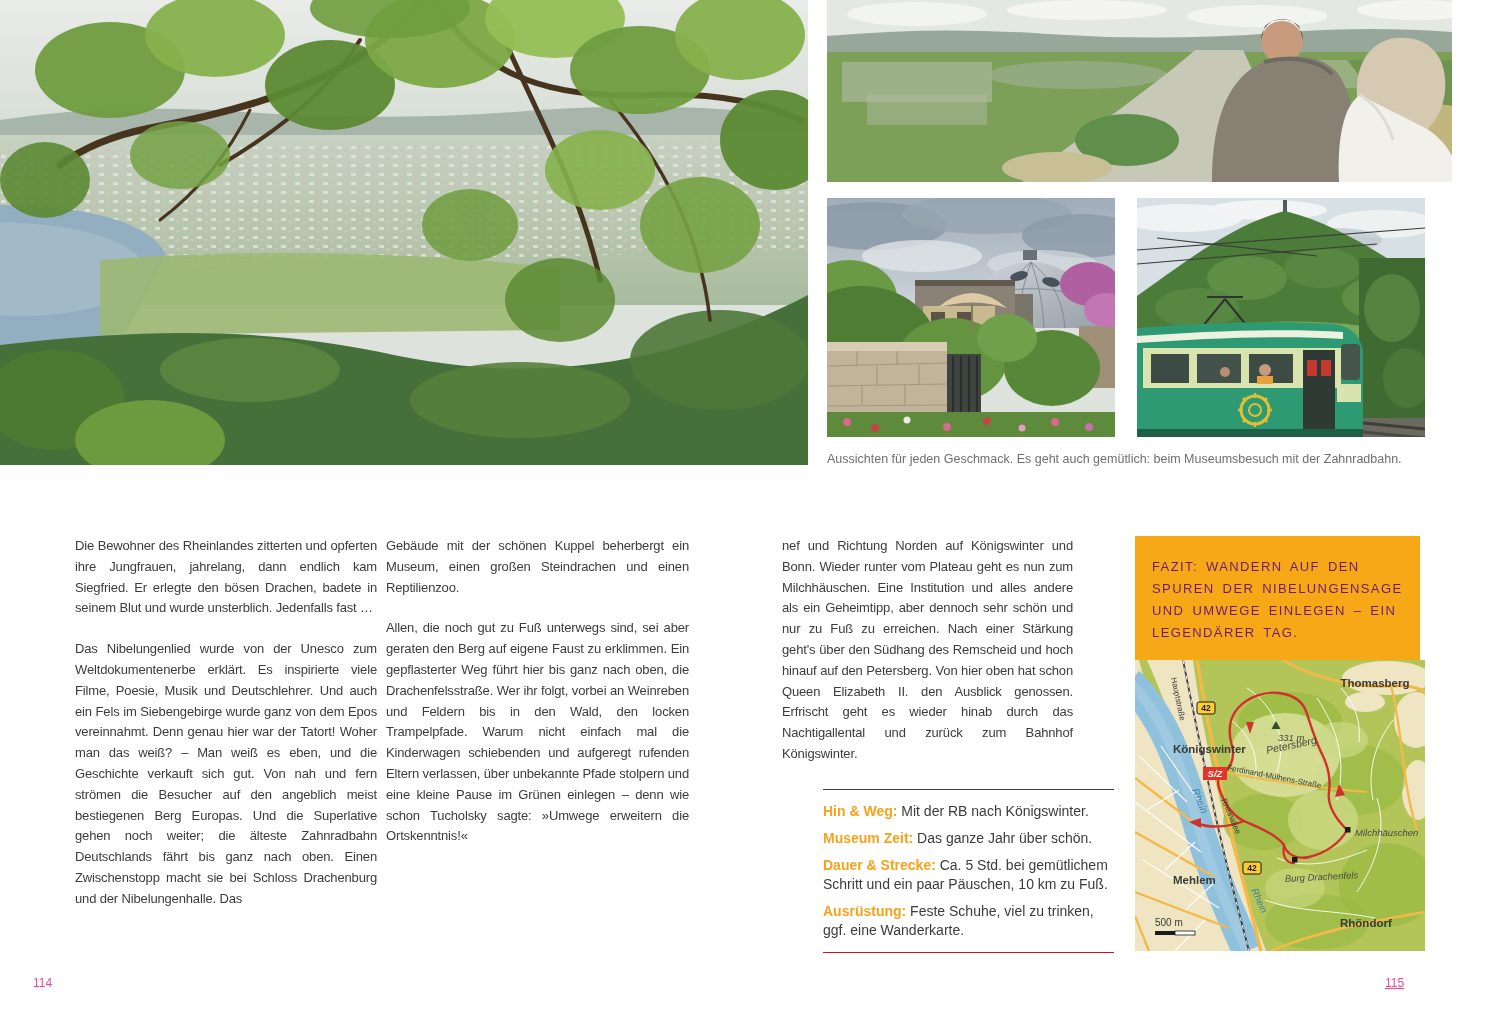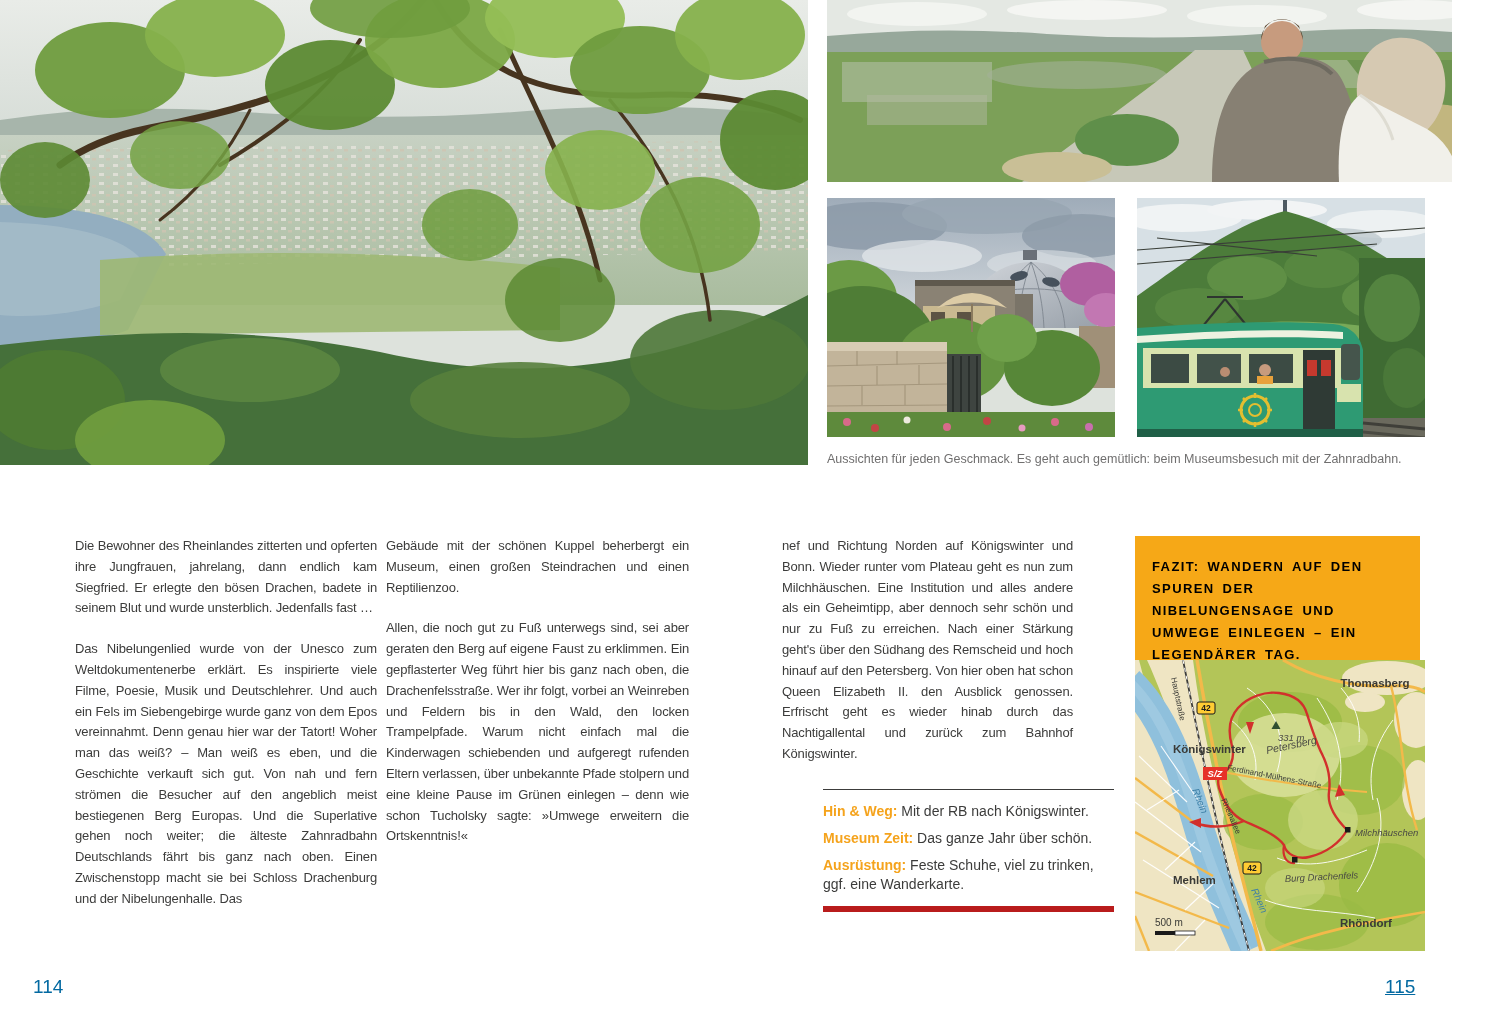--- a/index.html
+++ b/index.html
@@ -11,30 +11,30 @@
   #photo-couple{left:827px;top:0;width:645px;height:182px;}
   #photo-dome{left:827px;top:198px;width:288px;height:239px;}
   #photo-train{left:1137px;top:198px;width:288px;height:239px;}
   .caption{position:absolute;left:827px;top:452px;width:645px;font-size:12.5px;color:#706F6F;letter-spacing:0;}
   .col{position:absolute;top:536px;font-size:13px;line-height:20.8px;text-align:justify;letter-spacing:-0.15px;}
   .col p{margin:0 0 20px 0;}
   .col p:last-child{margin-bottom:0;}
   #col1{left:75px;width:302px;}
   #col2{left:386px;width:303px;}
   #col3{left:782px;width:291px;}
-  .infobox{position:absolute;left:823px;top:789px;width:291px;border-top:1px solid #3C3C3B;border-bottom:6px solid #b91c1c;
+  .infobox{position:absolute;left:823px;top:789px;width:291px;border-top:1px solid #3C3C3B;border-bottom:1px solid #b91c1c;
            padding:12px 0 10px 0;font-size:14px;line-height:19px;}
   .info-item{margin:0 0 8px 0;text-align:left;}
   .info-item:last-child{margin-bottom:2px;}
   .info-label{color:#F5A31C;font-weight:bold;}
-  .fazit{position:absolute;left:1135px;top:536px;width:285px;box-sizing:border-box;background:#F6A817;color:#000000;
-         padding:20px 17px 16px 17px;font-size:13px;font-weight:bold;letter-spacing:1.4px;word-spacing:3px;line-height:22px;}
+  .fazit{position:absolute;left:1135px;top:536px;width:285px;box-sizing:border-box;background:#F6A817;color:#701a75;
+         padding:20px 17px 16px 17px;font-size:13px;font-weight:normal;letter-spacing:1.4px;word-spacing:3px;line-height:22px;}
   .map{position:absolute;left:1135px;top:660px;width:290px;height:291px;}
   .map svg{display:block;width:100%;height:100%;}
-  .pagenum{position:absolute;top:976px;font-size:19px;color:#0369a1;}
+  .pagenum{position:absolute;top:976px;font-size:12px;color:#ec4899;}
   #pagenum-left{left:33px;}
   #pagenum-right{left:1385px;text-decoration:underline;}
   
   .m-town{font-family:"Liberation Sans",sans-serif;font-weight:bold;font-size:11.5px;fill:#3A3A36;}
   .m-poi{font-family:"Liberation Sans",sans-serif;font-style:italic;font-size:9.5px;fill:#4A4A44;}
   .m-street{font-family:"Liberation Sans",sans-serif;font-size:8px;fill:#3A3A36;}
   .m-river{font-family:"Liberation Sans",sans-serif;font-style:italic;font-size:10px;fill:#3D7FA6;}
   .m-badge{font-family:"Liberation Sans",sans-serif;font-weight:bold;font-size:8.5px;fill:#1A1A1A;}
   .m-sz{font-family:"Liberation Sans",sans-serif;font-weight:bold;font-style:italic;font-size:9.5px;fill:#ffffff;}
   .m-scale{font-family:"Liberation Sans",sans-serif;font-size:10px;fill:#3A3A36;}
@@ -320,20 +320,21 @@
     <p>Gebäude mit der schönen Kuppel beherbergt ein Museum, einen großen Steindrachen und einen Reptilienzoo.</p>
     <p>Allen, die noch gut zu Fuß unterwegs sind, sei aber geraten den Berg auf eigene Faust zu erklimmen. Ein gepflasterter Weg führt hier bis ganz nach oben, die Drachenfelsstraße. Wer ihr folgt, vorbei an Weinreben und Feldern bis in den Wald, den locken Trampelpfade. Warum nicht einfach mal die Kinderwagen schiebenden und aufgeregt rufenden Eltern verlassen, über unbekannte Pfade stolpern und eine kleine Pause im Grünen einlegen – denn wie schon Tucholsky sagte: »Umwege erweitern die Ortskenntnis!«</p>
   </div>
   <div class="col" id="col3">
     <p>nef und Richtung Norden auf Königswinter und Bonn. Wieder runter vom Plateau geht es nun zum Milchhäuschen. Eine Institution und alles andere als ein Geheimtipp, aber dennoch sehr schön und nur zu Fuß zu erreichen. Nach einer Stärkung geht's über den Südhang des Remscheid und hoch hinauf auf den Petersberg. Von hier oben hat schon Queen Elizabeth II. den Ausblick genossen. Erfrischt geht es wieder hinab durch das Nachtigallental und zurück zum Bahnhof Königswinter.</p>
   </div>
 
   <div class="infobox">
     <p class="info-item"><span class="info-label">Hin &amp; Weg:</span><span> Mit der RB nach Königswinter.</span></p>
     <p class="info-item"><span class="info-label">Museum Zeit:</span><span> Das ganze Jahr über schön.</span></p>
+    <p class="info-item"><span class="info-label">Dauer &amp; Strecke:</span><span> Ca. 5 Std. bei gemütlichem Schritt und ein paar Päuschen, 10 km zu Fuß.</span></p>
     <p class="info-item"><span class="info-label">Ausrüstung:</span><span> Feste Schuhe, viel zu trinken, ggf. eine Wanderkarte.</span></p>
   </div>
 
   <div class="fazit">FAZIT: WANDERN AUF DEN SPUREN DER NIBELUNGENSAGE UND UMWEGE EINLEGEN – EIN LEGENDÄRER TAG.</div>
 
   <div class="map">
     <svg viewBox="0 0 290 291">
       <defs>
         <clipPath id="mapclip">
             <rect width="290" height="291"></rect>

